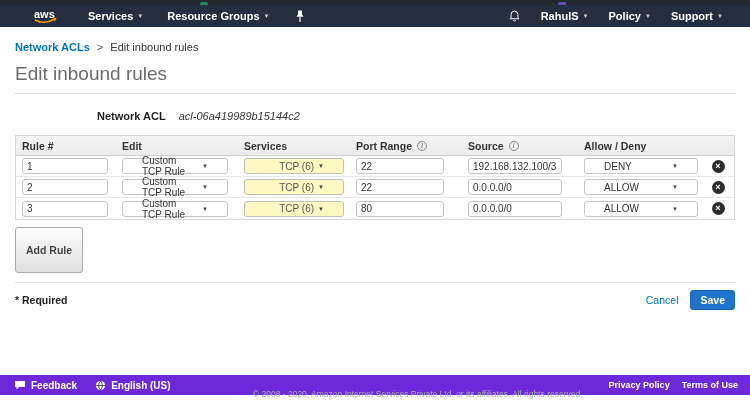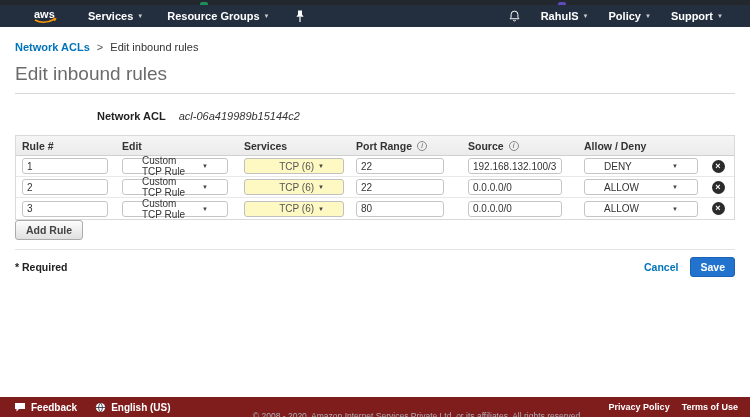--- a/index.html
+++ b/index.html
@@ -65,36 +65,36 @@
                height:16px; border:1px solid #c5c5c5; border-radius:3px; background:#fff;
                font-size:10px; color:#333; padding:0 19px; cursor:pointer; }
   .sel-type { width:106px; } .sel-proto { width:100px; } .sel-allow { width:114px; }
   .selectbox .caret { color:#444; font-size:6px; }
   .disabled-sel { background:#fef9c3; border-color:#c0c0c0; color:#555;justify-content:flex-end; }
 
   .delete-btn { width:13px; height:13px; border-radius:50%; background:#2b2b2b; color:#fff;
                 display:flex; align-items:center; justify-content:center;
                 font-size:9px; font-weight:bold; line-height:1; cursor:pointer; }
 
-  .add-rule-btn { display:inline-block; padding:3px 10px;
+  .add-rule-btn { margin-top:7px; display:inline-block; padding:16px 10px;
                   background:linear-gradient(#fdfdfd,#e0e0e0); border:1px solid #ababab;
                   border-radius:3px; font-size:10.5px; font-weight:bold; color:#444;
                   cursor:pointer; }
 
   .bottom-hr { margin-top:9px; border:none; border-top:1px solid #e3e3e3; }
   .bottom-row { margin-top:7px; width:720px; display:flex; align-items:center;
                 justify-content:space-between; }
   .required-note { font-size:10.5px; font-weight:bold; color:#222; }
   .bottom-actions { display:flex; align-items:center; }
-  .cancel-link { font-size:10.5px; font-weight:bold; color:#0073bb; cursor:pointer; margin-right:12px; }
+  .cancel-link { font-size:10.5px; font-weight:normal; color:#0073bb; cursor:pointer; margin-right:12px; }
   .save-btn { background:#2173ce; color:#fff; font-size:10.5px; font-weight:bold;
               border:1px solid #1a62b3; border-radius:3px; padding:3px 9px; cursor:pointer; }
 
   
-  .footer { position:absolute; top:397px; left:0; width:750px; height:20px; background:#7f1d1d;
+  .footer { position:absolute; top:375px; left:0; width:750px; height:20px; background:#6d28d9;
             display:flex; align-items:center; justify-content:space-between; }
   .footer-left { display:flex; align-items:center; padding-left:14px; }
   .footer-item { display:flex; align-items:center; color:#fff; font-size:10px; font-weight:bold;
                  margin-right:18px; cursor:pointer; }
   .footer-item svg { margin-right:5px; }
   .footer-right { display:flex; align-items:center; padding-right:12px; }
   .copyright { color:#aab0b8; font-size:8.5px; margin-right:14px;margin-top:18px; }
   .footer-link { color:#fff; font-size:9px; font-weight:bold; margin-left:12px; cursor:pointer; }
 </style>
 </head>

